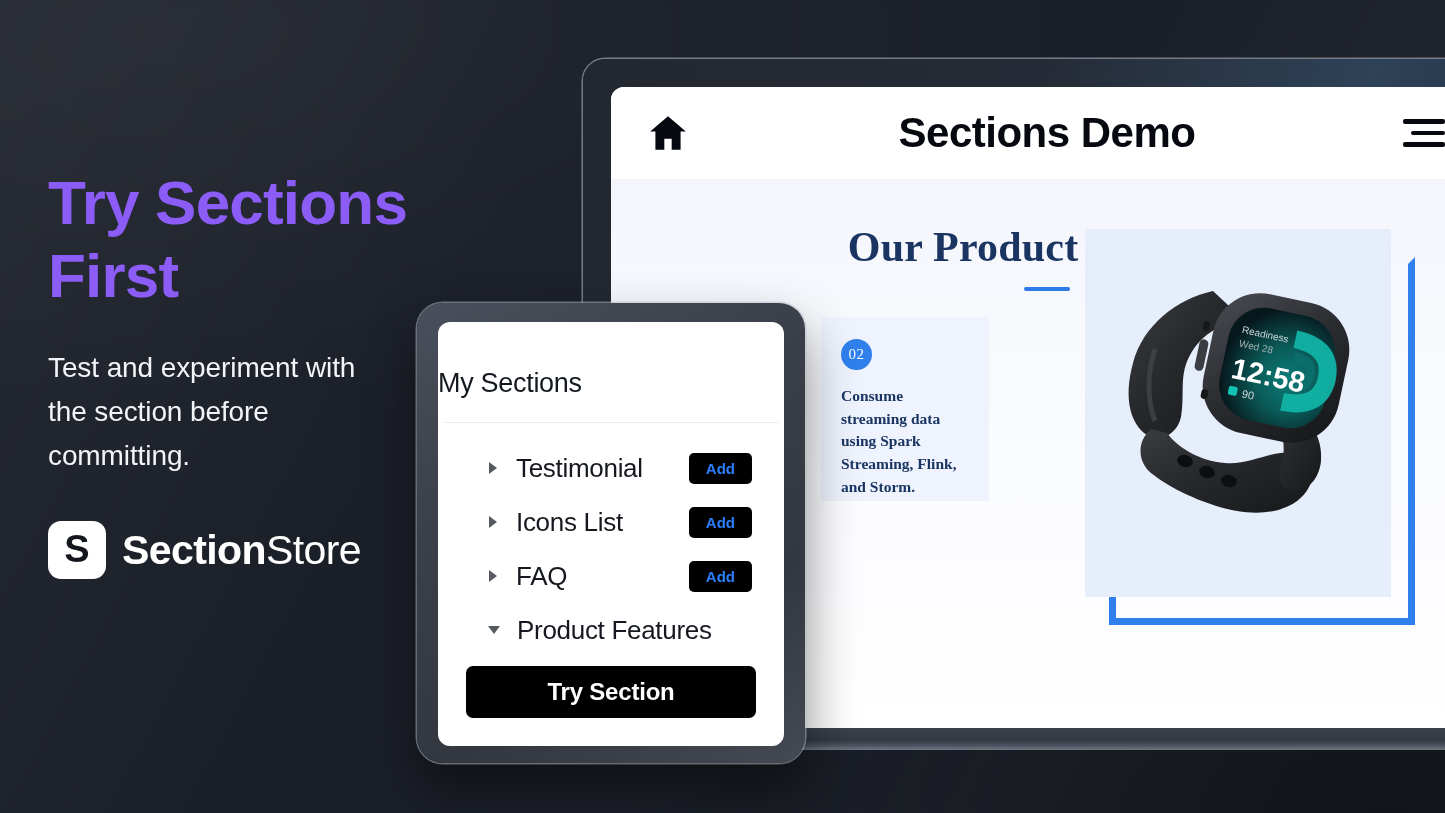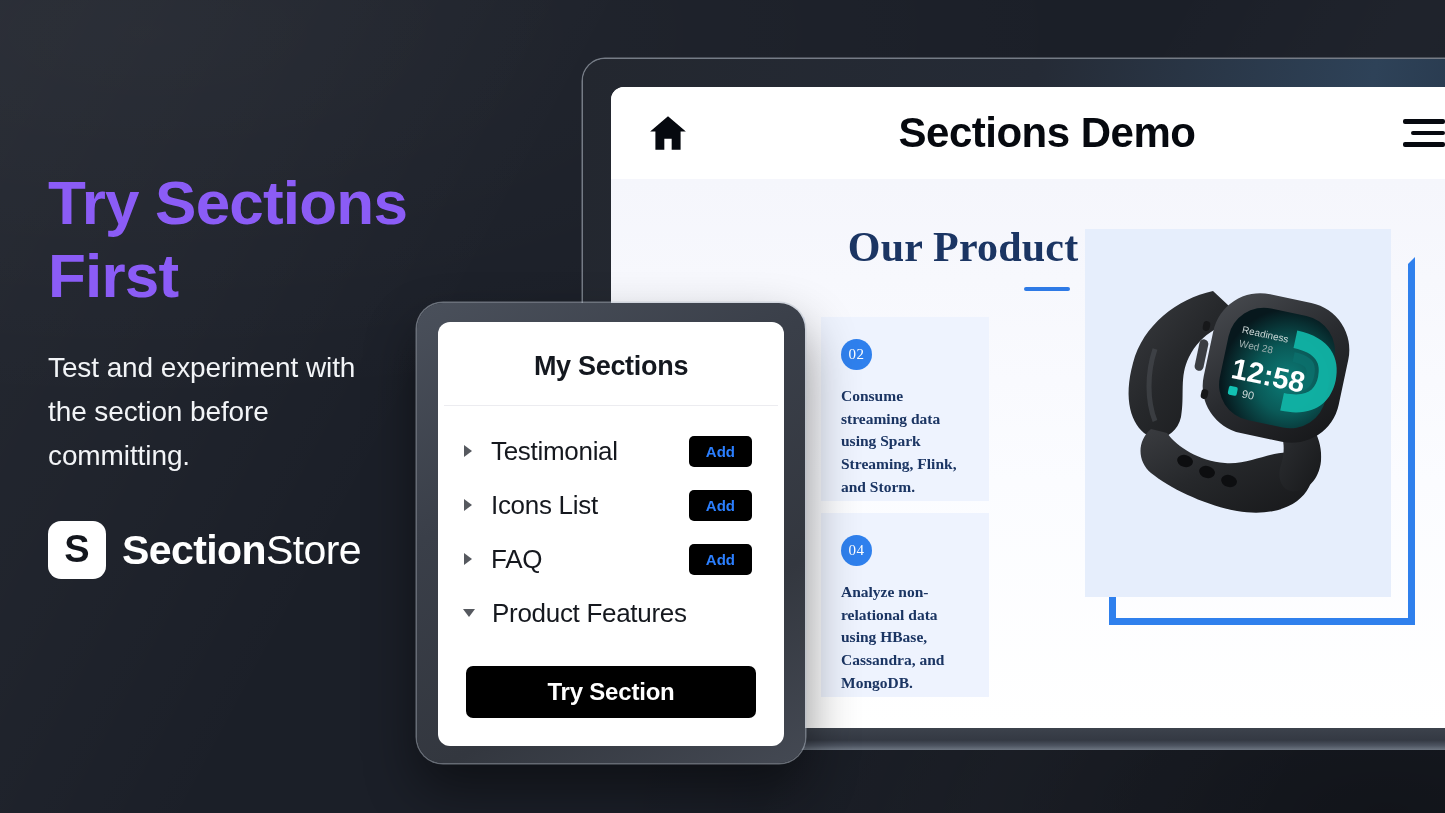--- a/index.html
+++ b/index.html
@@ -220,29 +220,29 @@
   }
   .tablet-screen {
     width:100%; height:100%;
     background:#ffffff;
     border-radius:12px;
     overflow:hidden;
     position:relative;
     display:flex; flex-direction:column;
   }
   .panel-title {
-    text-align:center;
-    font-size:27px; font-weight:700;
+    text-align:left;
+    font-size:27px; font-weight:400;
     color:#14181f;
-    padding:29px 0 23px;
+    padding:46px 0 23px;
     letter-spacing:-0.3px;
   }
   .panel-divider { height:1px; background:#ececf0; margin:0 6px; }
 
-  .sec-list { padding:18px 32px 0 23px; flex:1; }
+  .sec-list { padding:18px 32px 0 48px; flex:1; }
   .sec-row {
     display:flex; align-items:center;
     height:54px;
   }
   .caret {
     width:16px; margin-right:11px;
     display:flex; align-items:center; justify-content:center;
     flex:0 0 auto;
   }
   .caret.right {
@@ -336,24 +336,20 @@
               <div class="feat-badge">01</div>
               <div class="feat-text">Store and process data using Hadoop, Hive &amp; Pig.</div>
             </div>
             <div class="feat-card">
               <div class="feat-badge">02</div>
               <div class="feat-text">Consume streaming data using Spark Streaming, Flink, and Storm.</div>
             </div>
             <div class="feat-card">
               <div class="feat-badge">03</div>
               <div class="feat-text">Query data using SQL on Hive and Presto.</div>
-            </div>
-            <div class="feat-card">
-              <div class="feat-badge">04</div>
-              <div class="feat-text">Analyze non-relational data using HBase, Cassandra, and MongoDB.</div>
             </div>
           </div>
 
           <div class="prod-wrap">
             <div class="prod-frame"></div>
             <div class="prod-img">
               <svg class="watch-svg" width="306" height="368" viewBox="0 0 306 368" aria-hidden="true">
                 <defs>
                   <linearGradient id="bandg" x1="0" y1="0" x2="1" y2="1">
                     <stop offset="0%" stop-color="#3a3c40"></stop>

